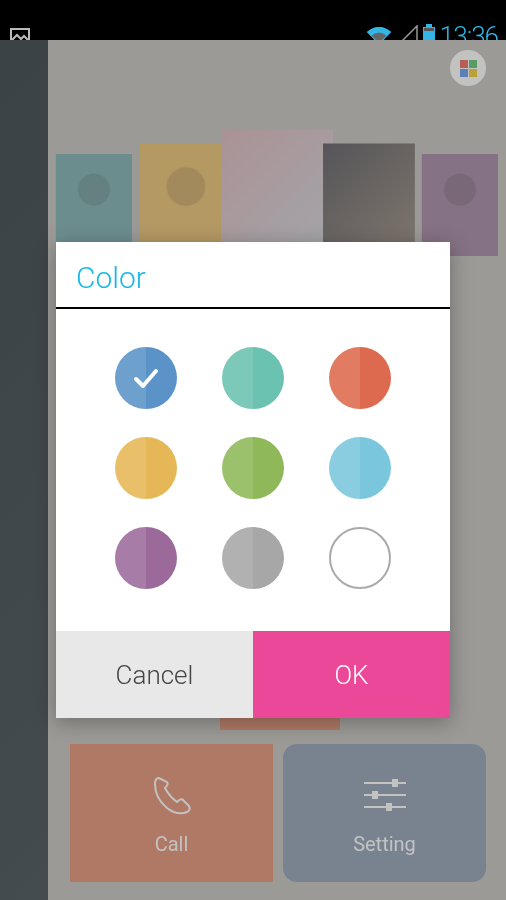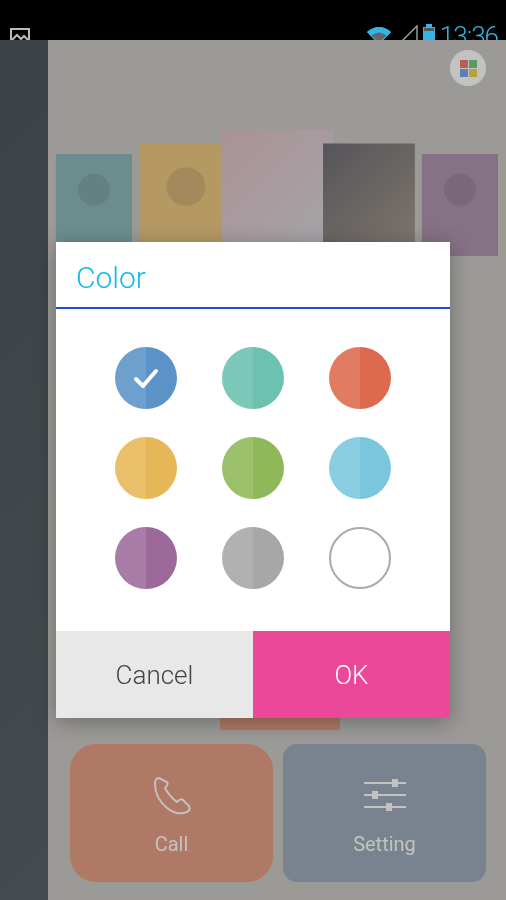--- a/index.html
+++ b/index.html
@@ -110,21 +110,21 @@
   height: 138px;
   display: flex;
   flex-direction: column;
   align-items: center;
   justify-content: center;
   gap: 12px;
   color: #fff;
   font-size: 20px;
 }
 .action-btn.msg { background: #6398a0; }
-.action-btn.call { background: #dd7a58; border-radius: 26px; }
+.action-btn.call { background: #dd7a58; }
 .action-btn.set { background: #7a8da6; border-radius: 14px; }
 .action-icon { width: 60px; height: 50px; display: flex; align-items: center; justify-content: center; }
 
 .mid-tile {
   position:absolute;
   left:220px; bottom:170px;
   width:120px; height:120px;
   background:#dd7a58;
 }
 
@@ -142,21 +142,21 @@
   top: 242px;
   width: 394px;
   background: #fff;
   box-shadow: 0 4px 20px rgba(0,0,0,0.3);
 }
 .dialog-title {
   padding: 18px 20px 12px;
   color: #14b9e4;
   font-size: 30px;
   font-weight: 300;
-  border-bottom: 2px solid #1d4ed8;
+  border-bottom: 2px solid #000000;
 }
 .swatch-grid {
   padding: 24px 36px 28px;
   display: grid;
   grid-template-columns: repeat(3, 1fr);
   grid-template-rows: repeat(3, 90px);
   justify-items: center;
   align-items: center;
 }
 .swatch {

